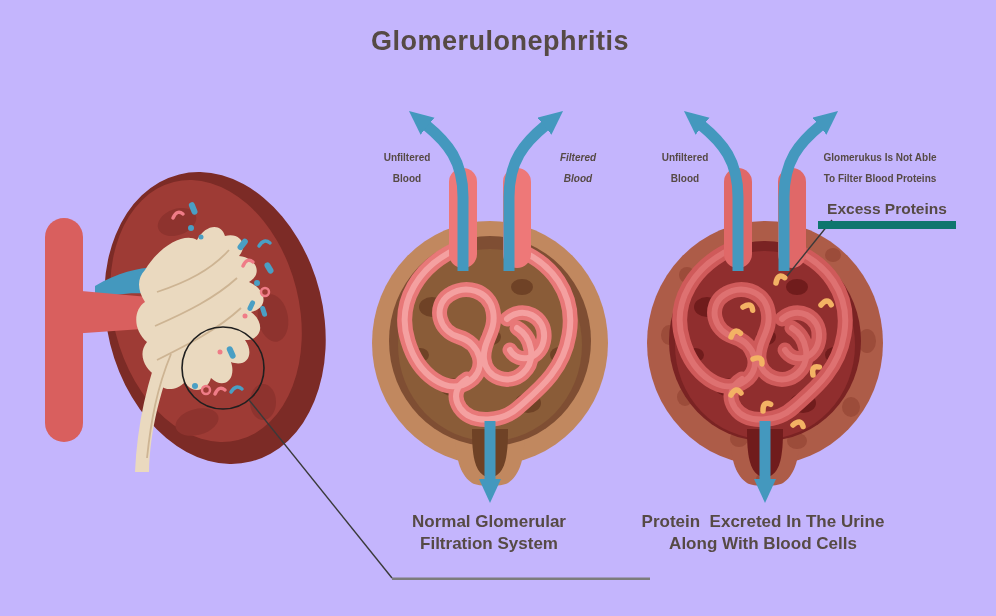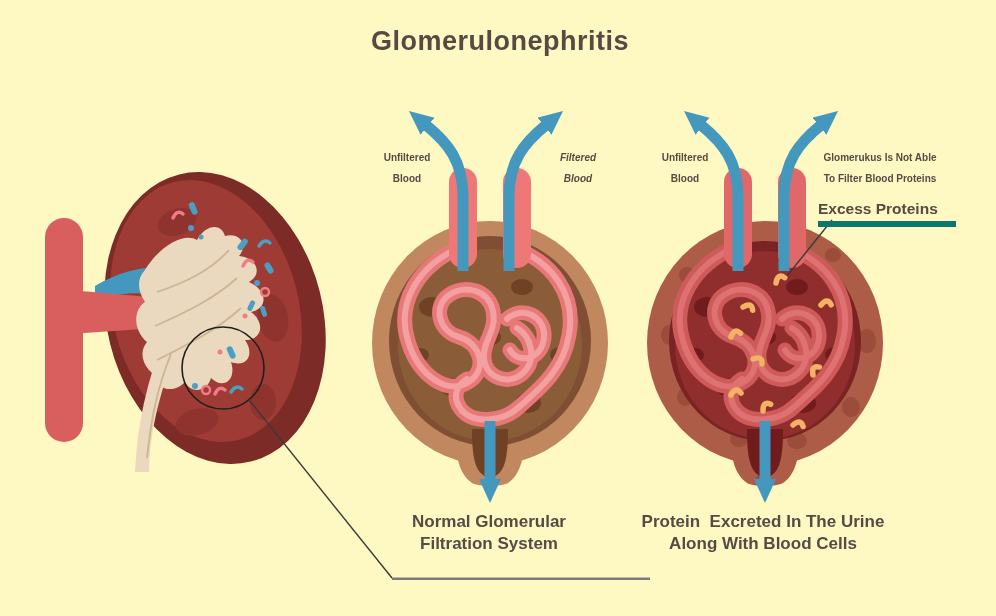--- a/index.html
+++ b/index.html
@@ -1,36 +1,36 @@
 <!DOCTYPE html>
 <html><head>
 <meta charset="utf-8">
 <style>
   html,body{margin:0;padding:0;background:#ffffff;}
   .canvas{
-    position:relative;width:996px;height:616px;background:#fef9c3;overflow:hidden;
+    position:relative;width:996px;height:616px;background:#c4b5fd;overflow:hidden;
     font-family:"Liberation Sans",sans-serif;color:#564a45;
   }
   .abs{position:absolute;}
   .title{
     left:330px;top:26px;width:340px;text-align:center;
     font-size:27px;font-weight:700;letter-spacing:.5px;color:#564a45;
   }
   .lbl{
     position:absolute;font-size:10px;font-weight:700;line-height:21px;
     text-align:center;color:#564a45;white-space:pre-wrap;
   }
   .caption{
     position:absolute;font-size:17px;font-weight:700;line-height:21.5px;
     text-align:center;color:#564a45;white-space:pre-wrap;top:511px;
   }
   .callout{
-    position:absolute;left:818px;top:200px;width:138px;text-align:left;
+    position:absolute;left:818px;top:200px;width:138px;text-align:center;
     font-size:15.5px;font-weight:700;color:#564a45;
-    border-bottom:6px solid #0f766e;padding-bottom:3px;white-space:pre-wrap;
+    border-bottom:8px solid #0f766e;padding-bottom:3px;white-space:pre-wrap;
   }
   svg{display:block;}
   .overlay{left:0;top:0;pointer-events:none;}
 </style>
 </head>
 <body>
 
 <div class="canvas">
 
   <svg class="abs" width="0" height="0">

